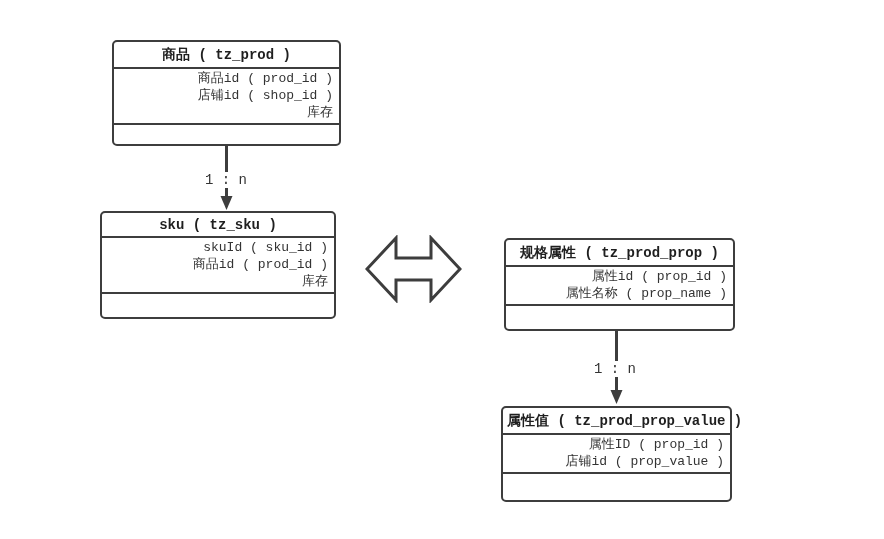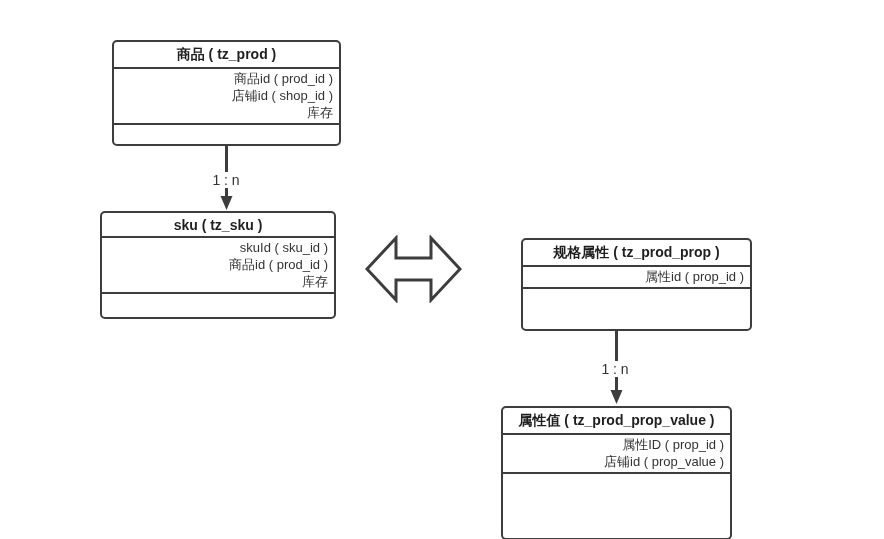--- a/index.html
+++ b/index.html
@@ -1,21 +1,21 @@
 <!DOCTYPE html>
 <html><head>
 <meta charset="utf-8">
 <style>
   html, body { margin: 0; padding: 0; background: #ffffff; }
   .canvas {
     position: relative;
     width: 884px;
     height: 539px;
     background: #ffffff;
-    font-family: Liberation Sans, sans-serif;
+    font-family: Liberation Mono, monospace;
     overflow: hidden;
   }
   .entity {
     position: absolute;
     box-sizing: border-box;
     background: #ffffff;
     border: 2px solid #3d3d3d;
     border-radius: 5px;
     display: flex;
     flex-direction: column;
@@ -34,22 +34,22 @@
     font-size: 13px;
     line-height: 17px;
     padding: 1px 6px 2px 6px;
     border-bottom: 2px solid #3d3d3d;
     text-align: right;
   }
   .entity-footer { flex: 1; min-height: 16px; }
 
   #e-prod      { left: 112px; top: 40px;  width: 229px; height: 106px; }
   #e-sku       { left: 100px; top: 211px; width: 236px; height: 108px; }
-  #e-prop      { left: 521px; top: 238px; width: 231px; height: 93px;  }
-  #e-propvalue { left: 501px; top: 406px; width: 231px; height: 134px; }
+  #e-prop      { left: 504px; top: 238px; width: 231px; height: 93px;  }
+  #e-propvalue { left: 501px; top: 406px; width: 231px; height: 96px; }
 
   .connector { position: absolute; overflow: visible; }
   #c1 { left: 219px; top: 146px; }
   #c2 { left: 609px; top: 331px; }
   .connector-label {
     position: absolute;
     transform: translate(-50%, -50%);
     background: #ffffff;
     padding: 0 2px;
     font-size: 14px;
@@ -83,20 +83,21 @@
       <div>商品id ( prod_id )</div>
       <div>库存</div>
     </div>
     <div class="entity-footer"></div>
   </div>
 
   <div class="entity" id="e-prop">
     <div class="entity-header">规格属性 ( tz_prod_prop )</div>
     <div class="entity-fields">
       <div>属性id ( prop_id )</div>
+      <div>属性名称 ( prop_name )</div>
     </div>
     <div class="entity-footer"></div>
   </div>
 
   <div class="entity" id="e-propvalue">
     <div class="entity-header">属性值 ( tz_prod_prop_value )</div>
     <div class="entity-fields">
       <div>属性ID ( prop_id )</div>
       <div>店铺id ( prop_value )</div>
     </div>

